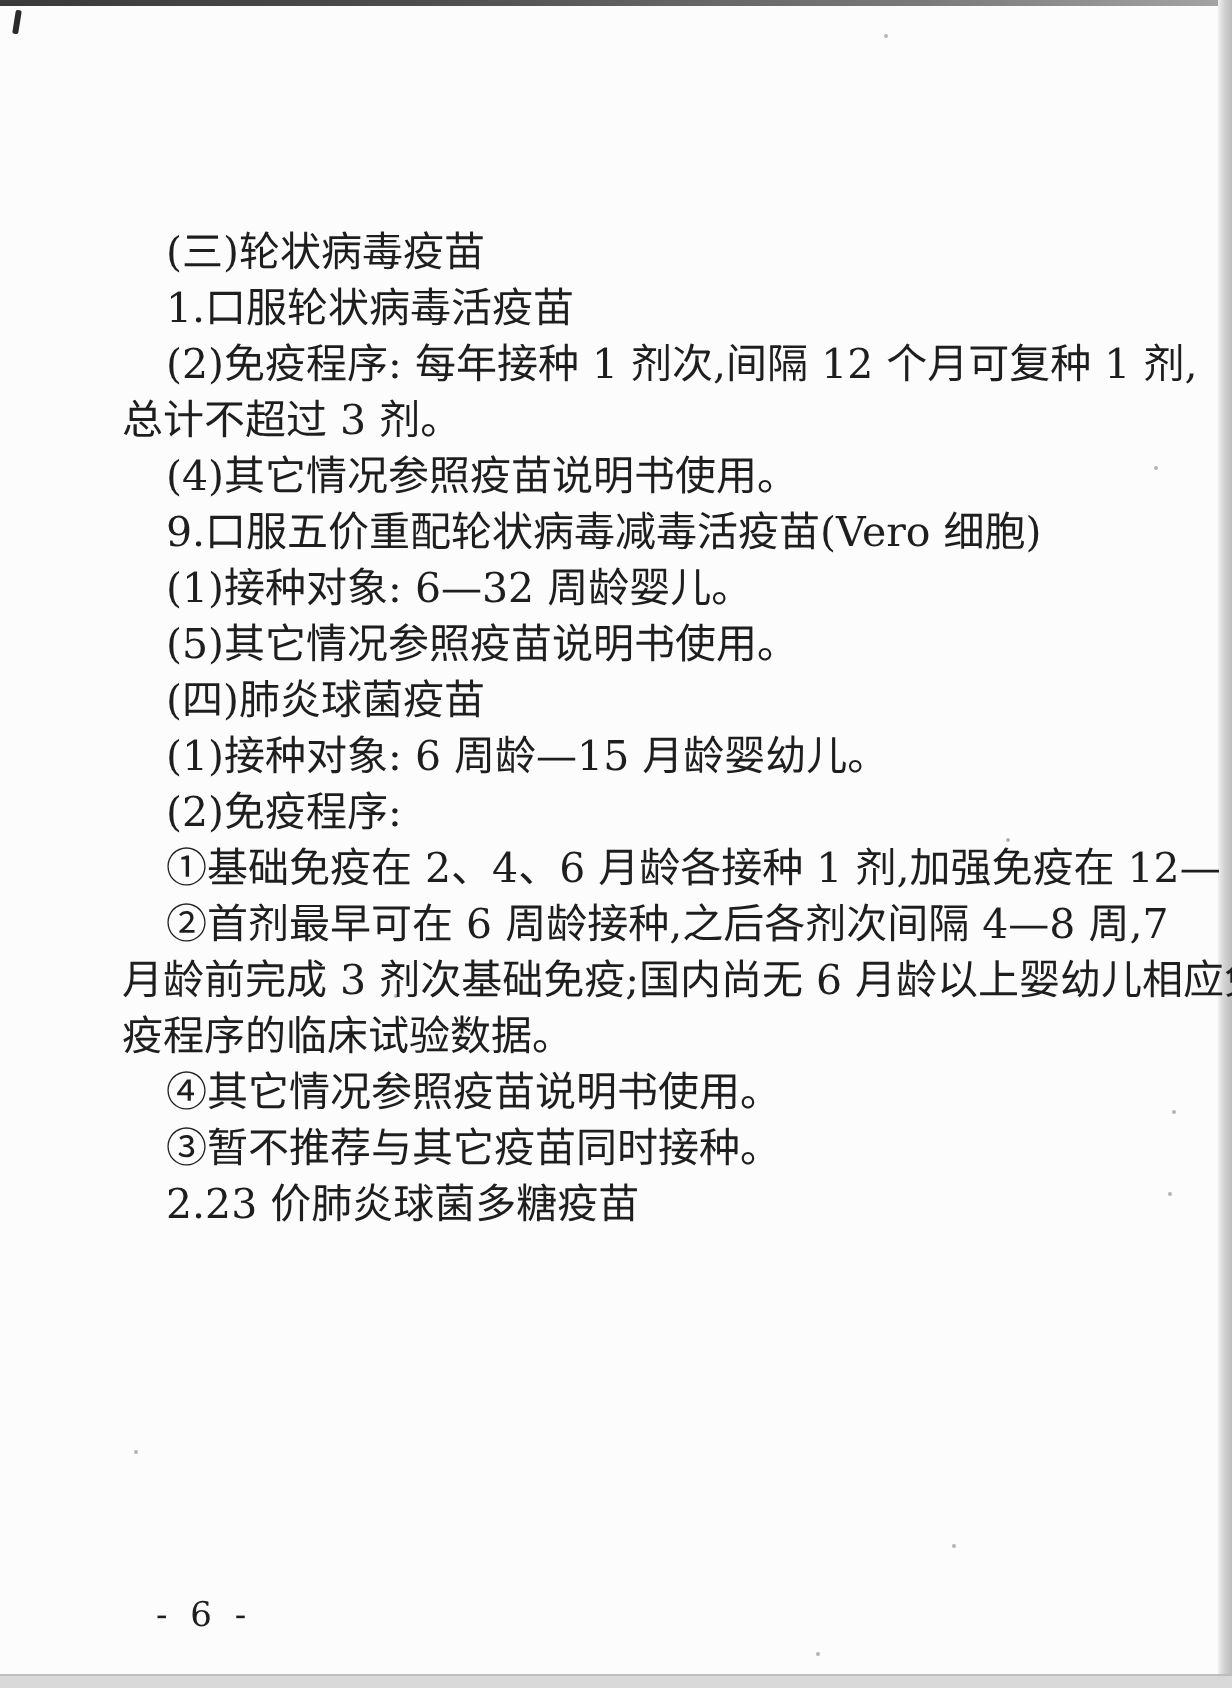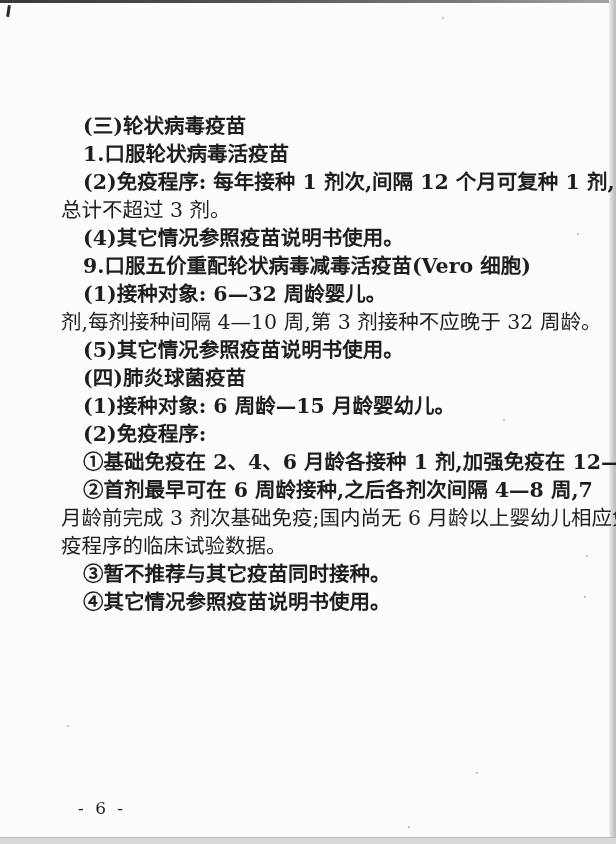--- a/index.html
+++ b/index.html
@@ -52,21 +52,21 @@
     left: 61px; top: 112px;
     width: 506px;
     color: #1e1e1e;
     font-size: 20.5px;
     line-height: 28px;
   }
   .line {
     height: 28px;
     white-space: nowrap;
   }
-  .line.indent { padding-left: 22px; font-weight: bold; }
+  .line.indent { padding-left: 22px; }
   .page-number {
     position: absolute;
     left: 78px; top: 798px;
     color: #1e1e1e;
     font-size: 17px;
     letter-spacing: 3px;
     white-space: nowrap;
   }
 </style>
 </head>
@@ -90,28 +90,28 @@
   <div class="speckle" style="left:408px; top:826px;"></div>
 
   <div class="text-block">
       <div class="line indent">(三)轮状病毒疫苗</div>
       <div class="line indent">1.口服轮状病毒活疫苗</div>
       <div class="line indent">(2)免疫程序: 每年接种 1 剂次,间隔 12 个月可复种 1 剂,</div>
       <div class="line">总计不超过 3 剂。</div>
       <div class="line indent">(4)其它情况参照疫苗说明书使用。</div>
       <div class="line indent">9.口服五价重配轮状病毒减毒活疫苗(Vero 细胞)</div>
       <div class="line indent">(1)接种对象: 6—32 周龄婴儿。</div>
-      <div class="line">剂,每剂接种间隔 4—10 周,第 3 剂接种不应晚于 32 周龄。</div>
       <div class="line indent">(5)其它情况参照疫苗说明书使用。</div>
       <div class="line indent">(四)肺炎球菌疫苗</div>
       <div class="line indent">(1)接种对象: 6 周龄—15 月龄婴幼儿。</div>
       <div class="line indent">(2)免疫程序:</div>
       <div class="line indent">①基础免疫在 2、4、6 月龄各接种 1 剂,加强免疫在 12—</div>
       <div class="line indent">②首剂最早可在 6 周龄接种,之后各剂次间隔 4—8 周,7</div>
       <div class="line">月龄前完成 3 剂次基础免疫;国内尚无 6 月龄以上婴幼儿相应免</div>
       <div class="line">疫程序的临床试验数据。</div>
+      <div class="line indent">④其它情况参照疫苗说明书使用。</div>
       <div class="line indent">③暂不推荐与其它疫苗同时接种。</div>
-      <div class="line indent">④其它情况参照疫苗说明书使用。</div>
+      <div class="line indent">2.23 价肺炎球菌多糖疫苗</div>
     </div>
 
   <div class="page-number">- 6 -</div>
 
 </div>
 
 </body></html>

